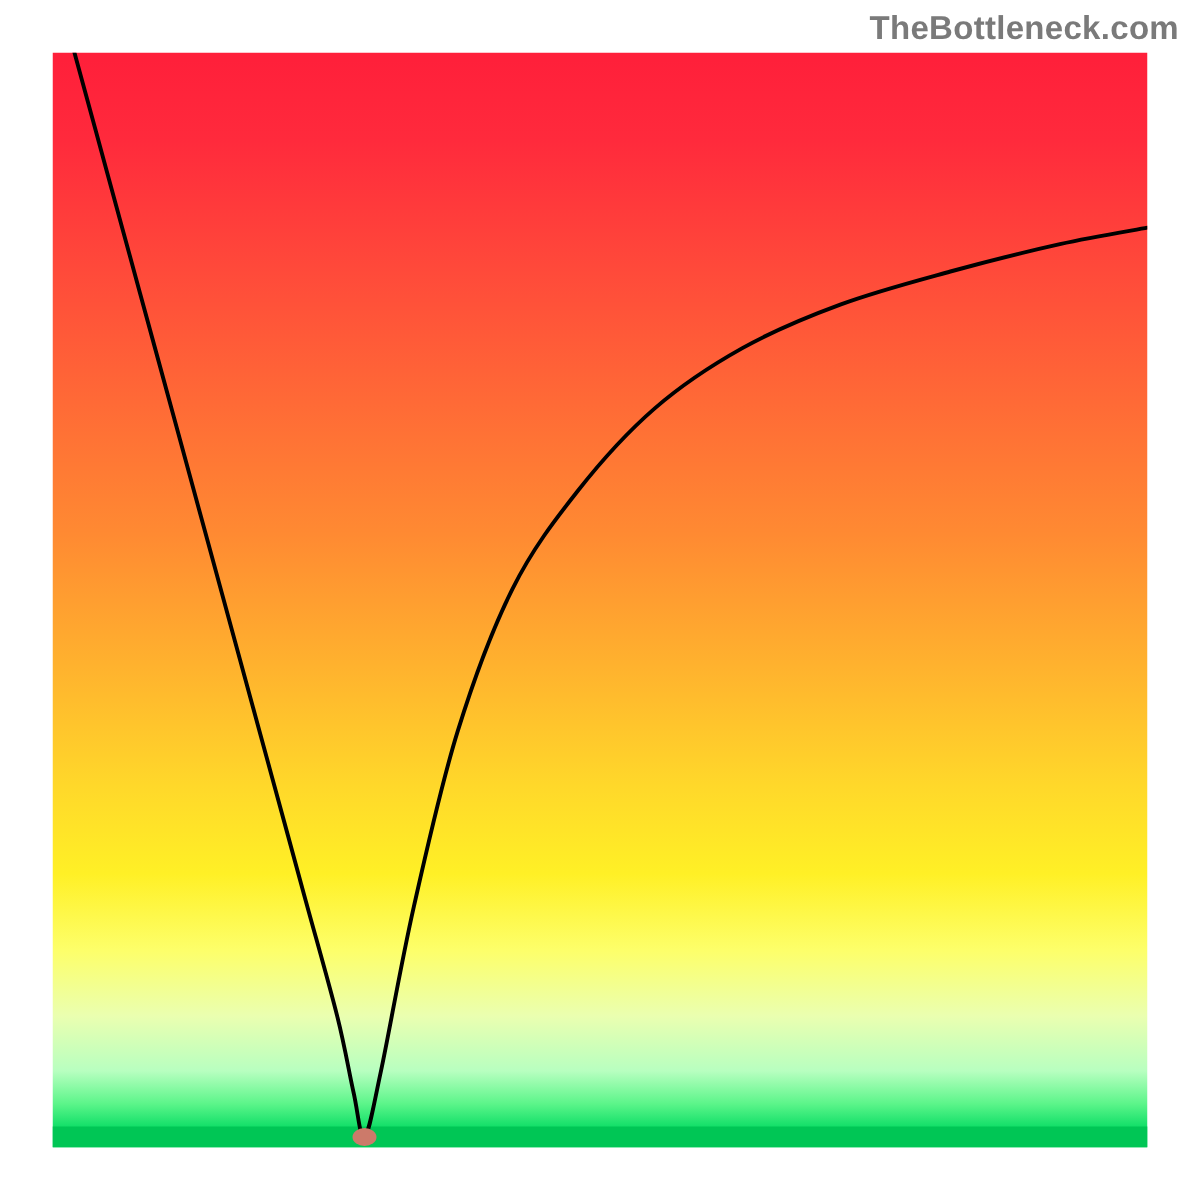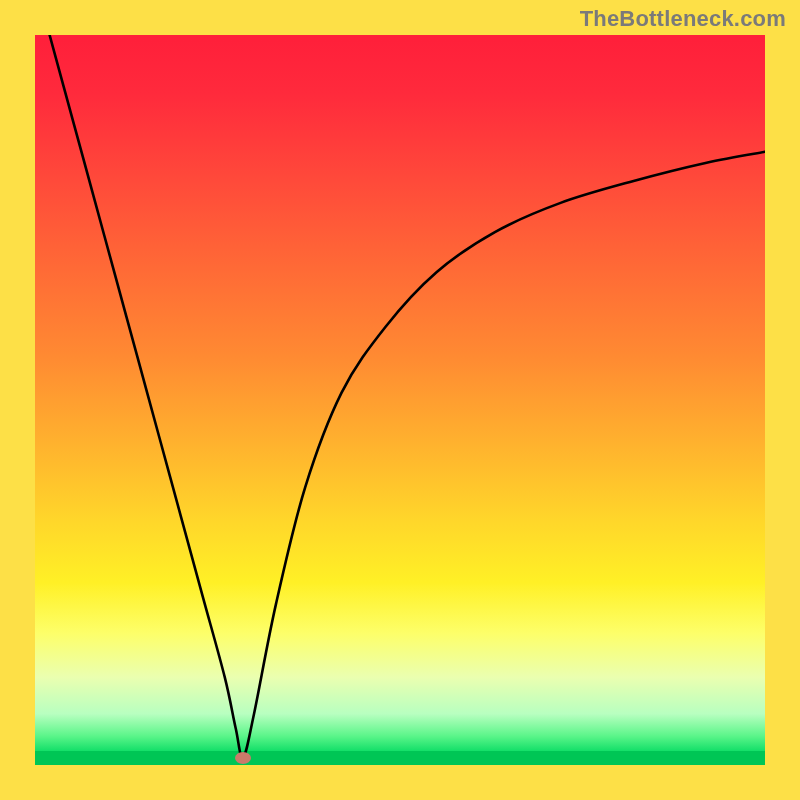--- a/index.html
+++ b/index.html
@@ -10,21 +10,21 @@
     background: #000;
     overflow: hidden;
     font-family: Arial, Helvetica, sans-serif;
   }
   .frame {
     position: absolute;
     left: 0;
     top: 0;
     width: 800px;
     height: 800px;
-    background: #fde047;
+    background: #ffffff;
     text-align: right;
   }
   .plot {
     position: absolute;
     left: 35px;
     top: 35px;
     width: 730px;
     height: 730px;
     overflow: hidden;
   }

